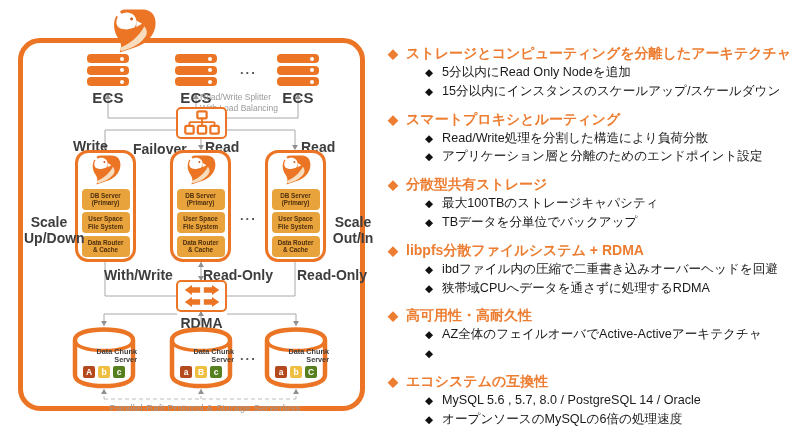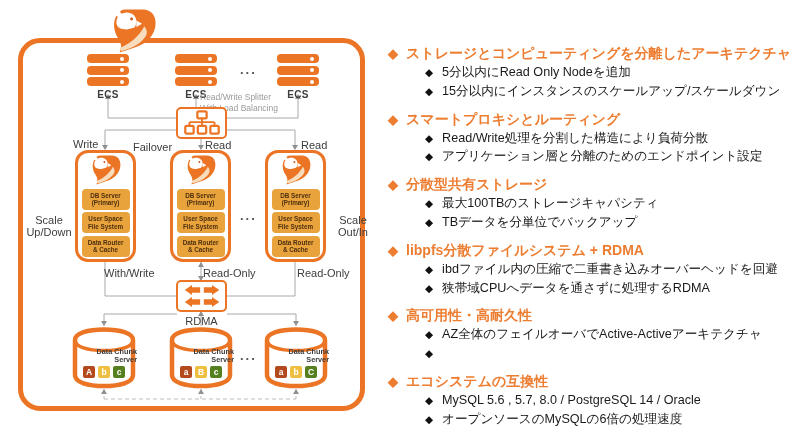--- a/index.html
+++ b/index.html
@@ -14,30 +14,30 @@
   .abs{position:absolute;}
 
   
   .outer-border{left:18px;top:38px;width:347px;height:373px;border:5px solid var(--orange);
                 border-radius:22px;box-sizing:border-box;}
 
   
   .ecs{width:46px;text-align:center;}
   .bar{width:42px;height:9px;background:var(--orange);border-radius:4px;margin:2.4px auto;position:relative;}
   .bar .dot{position:absolute;right:5px;top:2.5px;width:4px;height:4px;background:#fff;border-radius:50%;}
-  .ecs-label{font-size:10px;font-weight:bold;color:var(--dark);margin-top:2px;letter-spacing:.3px;text-align:center;}
+  .ecs-label{font-size:15px;font-weight:bold;color:var(--dark);margin-top:2px;letter-spacing:.3px;text-align:center;}
 
   .dots{font-size:13px;font-weight:bold;color:#555;letter-spacing:2px;}
 
   .gnote{font-size:8.5px;color:#9a9a9a;line-height:1.25;text-align:left;}
 
   .iconbox{border:2.5px solid var(--orange);border-radius:5px;background:#fff;
            display:flex;align-items:center;justify-content:center;box-sizing:border-box;}
 
-  .dlabel{font-size:11px;font-weight:normal;color:var(--dark);white-space:pre-line;}
+  .dlabel{font-size:14px;font-weight:bold;color:var(--dark);white-space:pre-line;}
 
   
   .dbnode{width:61px;height:112px;border:3.5px solid var(--orange);border-radius:13px;background:#fff;
           box-sizing:border-box;display:flex;flex-direction:column;align-items:center;padding-top:1px;}
   .ibox{width:48px;height:21px;background:var(--amber);border-radius:4px;color:#4e2f0e;
         font-weight:bold;font-size:6.3px;line-height:1.18;display:flex;align-items:center;justify-content:center;
         text-align:center;white-space:pre-line;margin-top:2.5px;flex:none;}
 
   
   .cyl{width:66px;height:62px;}
@@ -260,20 +260,21 @@
     <div class="cyl-label">Data Chunk
 Server</div>
     <div class="chunks">
       <span class="chunk c0">a</span>
       <span class="chunk c1">b</span>
       <span class="chunk c2">C</span>
     </div>
   </div>
   <div class="abs dots" style="left:240px;top:348px;">...</div>
 
+  <div class="abs bottom-note" style="left:95px;top:402px;width:220px;">Parallel-Raft Protocol &amp; Storage Serverless</div>
 
   <div class="abs panel">
 
     <div class="feat">
       <div class="ftitle">
           <span class="fdia">◆</span>
           <span>ストレージとコンピューティングを分離したアーキテクチャ</span>
         </div>
       <div class="fitem">
           <span class="idia">◆</span>

